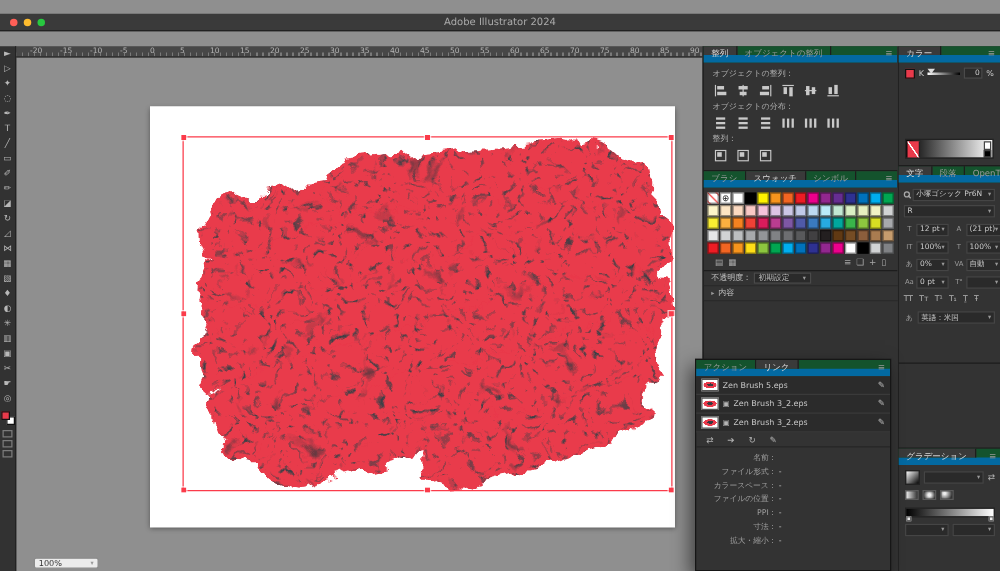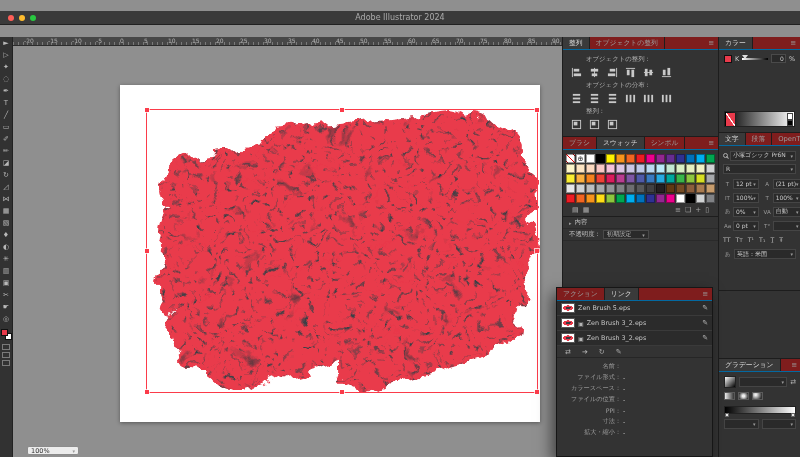--- a/index.html
+++ b/index.html
@@ -42,25 +42,25 @@
 .artboard{position:absolute;left:107px;top:39px;width:420px;height:337px;background:#fff;box-shadow:0 1px 4px rgba(0,0,0,.4)}
 .blob{position:absolute;left:0;top:0}
 .selection{position:absolute;left:26px;top:24px;width:392px;height:284px;border:1px solid var(--sel);pointer-events:none}
 .hd{position:absolute;width:4px;height:4px;background:var(--sel);outline:1px solid rgba(255,255,255,.7)}
 .hd-nw{left:-2px;top:-2px}.hd-n{left:50%;margin-left:-2px;top:-2px}.hd-ne{right:-2px;top:-2px}
 .hd-w{left:-2px;top:50%;margin-top:-2px}.hd-e{right:-2px;top:50%;margin-top:-2px}
 .hd-sw{left:-2px;bottom:-2px}.hd-s{left:50%;margin-left:-2px;bottom:-2px}.hd-se{right:-2px;bottom:-2px}
 .zoombox{position:absolute;left:14px;bottom:2px;width:52px;height:9px;background:#ececec;border:1px solid #8b8b8b;border-radius:2px;font-size:6.5px;color:#333;display:flex;align-items:center;justify-content:space-between;padding:0 3px;line-height:8px}
 
 
-.ptabs{height:13px;background:#7f1d1d;display:flex;border-bottom:1px solid #0369a1}
+.ptabs{height:13px;background:#14532d;display:flex;border-bottom:6px solid #0369a1}
 .ptab{padding:0 6px;line-height:12px;font-size:6.8px;color:#9b9b9b;border-right:1px solid #1d1d1d;white-space:nowrap;cursor:default}
 .ptab.active{background:#3a3a3a;color:#dadada}
 .pmenu{margin-left:auto;color:#9b9b9b;font-size:7px;line-height:12px;padding:0 4px}
-.plabel{font-size:6.4px;color:#b0b0b0;margin:2px 16px}
+.plabel{font-size:6.4px;color:#b0b0b0;margin:2px 0}
 .caret{font-size:5px;color:#9a9a9a}
 
 
 .colA{position:absolute;top:37px;left:562px;width:156px;height:420px;background:#333;border-left:1px solid #1d1d1d;z-index:12}
 .alignBody{padding:3px 7px 5px;border-bottom:1px solid #1d1d1d}
 .irow{display:flex;gap:5px;align-items:center}
 .aicon{width:13px;height:13px;display:inline-flex;align-items:center;justify-content:center}
 .duo{display:flex;justify-content:space-between;align-items:flex-start}
 .minibox{width:36px;height:9px;border:1px solid #4a4a4a;background:#2a2a2a;font-size:6px;color:#999;display:flex;align-items:center;justify-content:flex-end;padding:0 2px;margin-left:4px}
 
@@ -472,29 +472,29 @@
         </div>
       <div class="swFooter">
         <span id="swFootL"><span style="padding: 0px 2px;">▤</span><span style="padding: 0px 2px;">▦</span></span>
         <span class="spacer"></span>
         <span id="swFootR"><span style="padding: 0px 2px;">≡</span><span style="padding: 0px 2px;">❏</span><span style="padding: 0px 2px;">+</span><span style="padding: 0px 2px;">▯</span></span>
       </div>
     </div>
 
     <div>
       <div class="appRow">
-        <span class="disc">▸</span>
-        <span>内容</span>
-      </div>
-      <div class="appRow">
         <span>不透明度 :</span>
         <span class="opacityBox">
           <span>初期設定</span>
           <span class="caret">▾</span>
         </span>
+      </div>
+      <div class="appRow">
+        <span class="disc">▸</span>
+        <span>内容</span>
       </div>
     </div>
   </div>
 
   <div class="linksPanel">
     <div class="ptabs" id="linkTabs">
         <span class="ptab">アクション</span>
         <span class="ptab active">リンク</span>
         <span class="pmenu">≡</span>
       </div>

